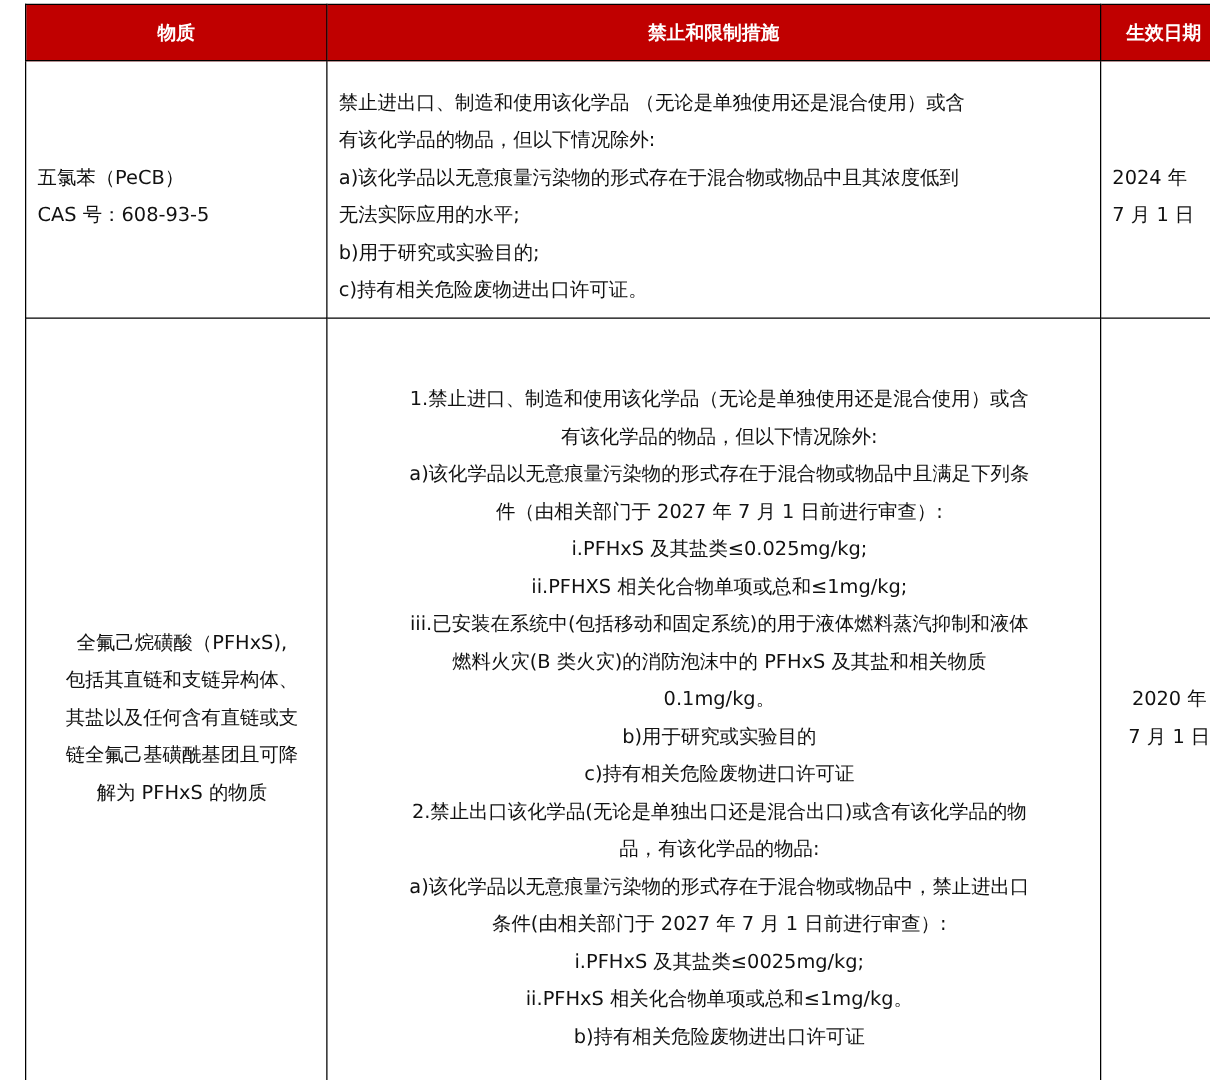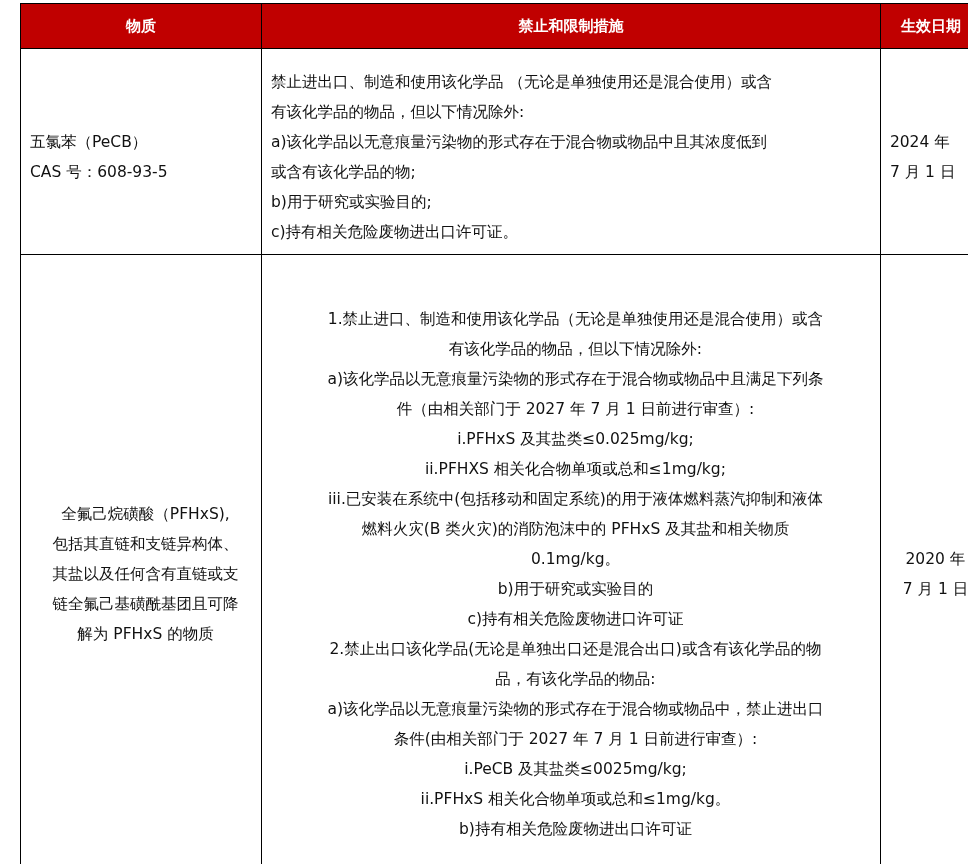--- a/index.html
+++ b/index.html
@@ -44,21 +44,21 @@
   <tbody>
     <tr class="r1">
       <td>
         <span class="line">五氯苯（PeCB）</span>
         <span class="line">CAS 号：608-93-5</span>
       </td>
       <td>
         <span class="line">禁止进出口、制造和使用该化学品 （无论是单独使用还是混合使用）或含</span>
         <span class="line">有该化学品的物品，但以下情况除外:</span>
         <span class="line">a)该化学品以无意痕量污染物的形式存在于混合物或物品中且其浓度低到</span>
-        <span class="line">或含有该化学品的物;</span>
+        <span class="line">无法实际应用的水平;</span>
         <span class="line">b)用于研究或实验目的;</span>
         <span class="line">c)持有相关危险废物进出口许可证。</span>
       </td>
       <td>
         <span class="line">2024 年</span>
         <span class="line">7 月 1 日</span>
       </td>
     </tr>
     <tr class="r2">
       <td>
@@ -77,21 +77,21 @@
         <span class="line">ii.PFHXS 相关化合物单项或总和≤1mg/kg;</span>
         <span class="line">iii.已安装在系统中(包括移动和固定系统)的用于液体燃料蒸汽抑制和液体</span>
         <span class="line">燃料火灾(B 类火灾)的消防泡沫中的 PFHxS 及其盐和相关物质</span>
         <span class="line">0.1mg/kg。</span>
         <span class="line">b)用于研究或实验目的</span>
         <span class="line">c)持有相关危险废物进口许可证</span>
         <span class="line">2.禁止出口该化学品(无论是单独出口还是混合出口)或含有该化学品的物</span>
         <span class="line">品，有该化学品的物品:</span>
         <span class="line">a)该化学品以无意痕量污染物的形式存在于混合物或物品中，禁止进出口</span>
         <span class="line">条件(由相关部门于 2027 年 7 月 1 日前进行审查）:</span>
-        <span class="line">i.PeCB 及其盐类≤0025mg/kg;</span>
+        <span class="line">i.PFHxS 及其盐类≤0025mg/kg;</span>
         <span class="line">ii.PFHxS 相关化合物单项或总和≤1mg/kg。</span>
         <span class="line">b)持有相关危险废物进出口许可证</span>
       </td>
       <td>
         <span class="line">2020 年</span>
         <span class="line">7 月 1 日</span>
       </td>
     </tr>
   </tbody>
 </table>

